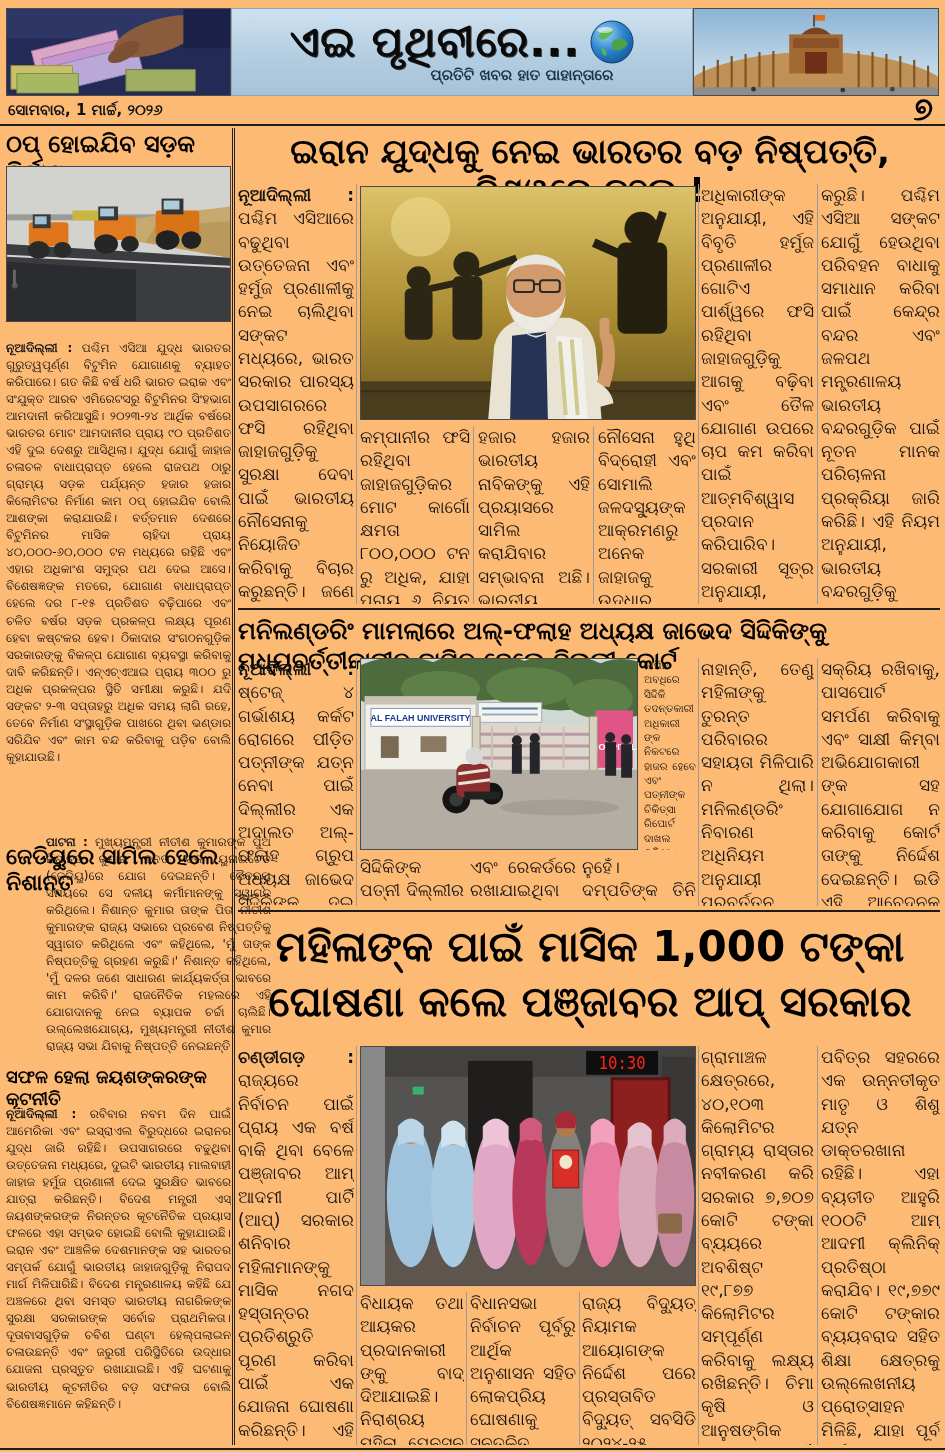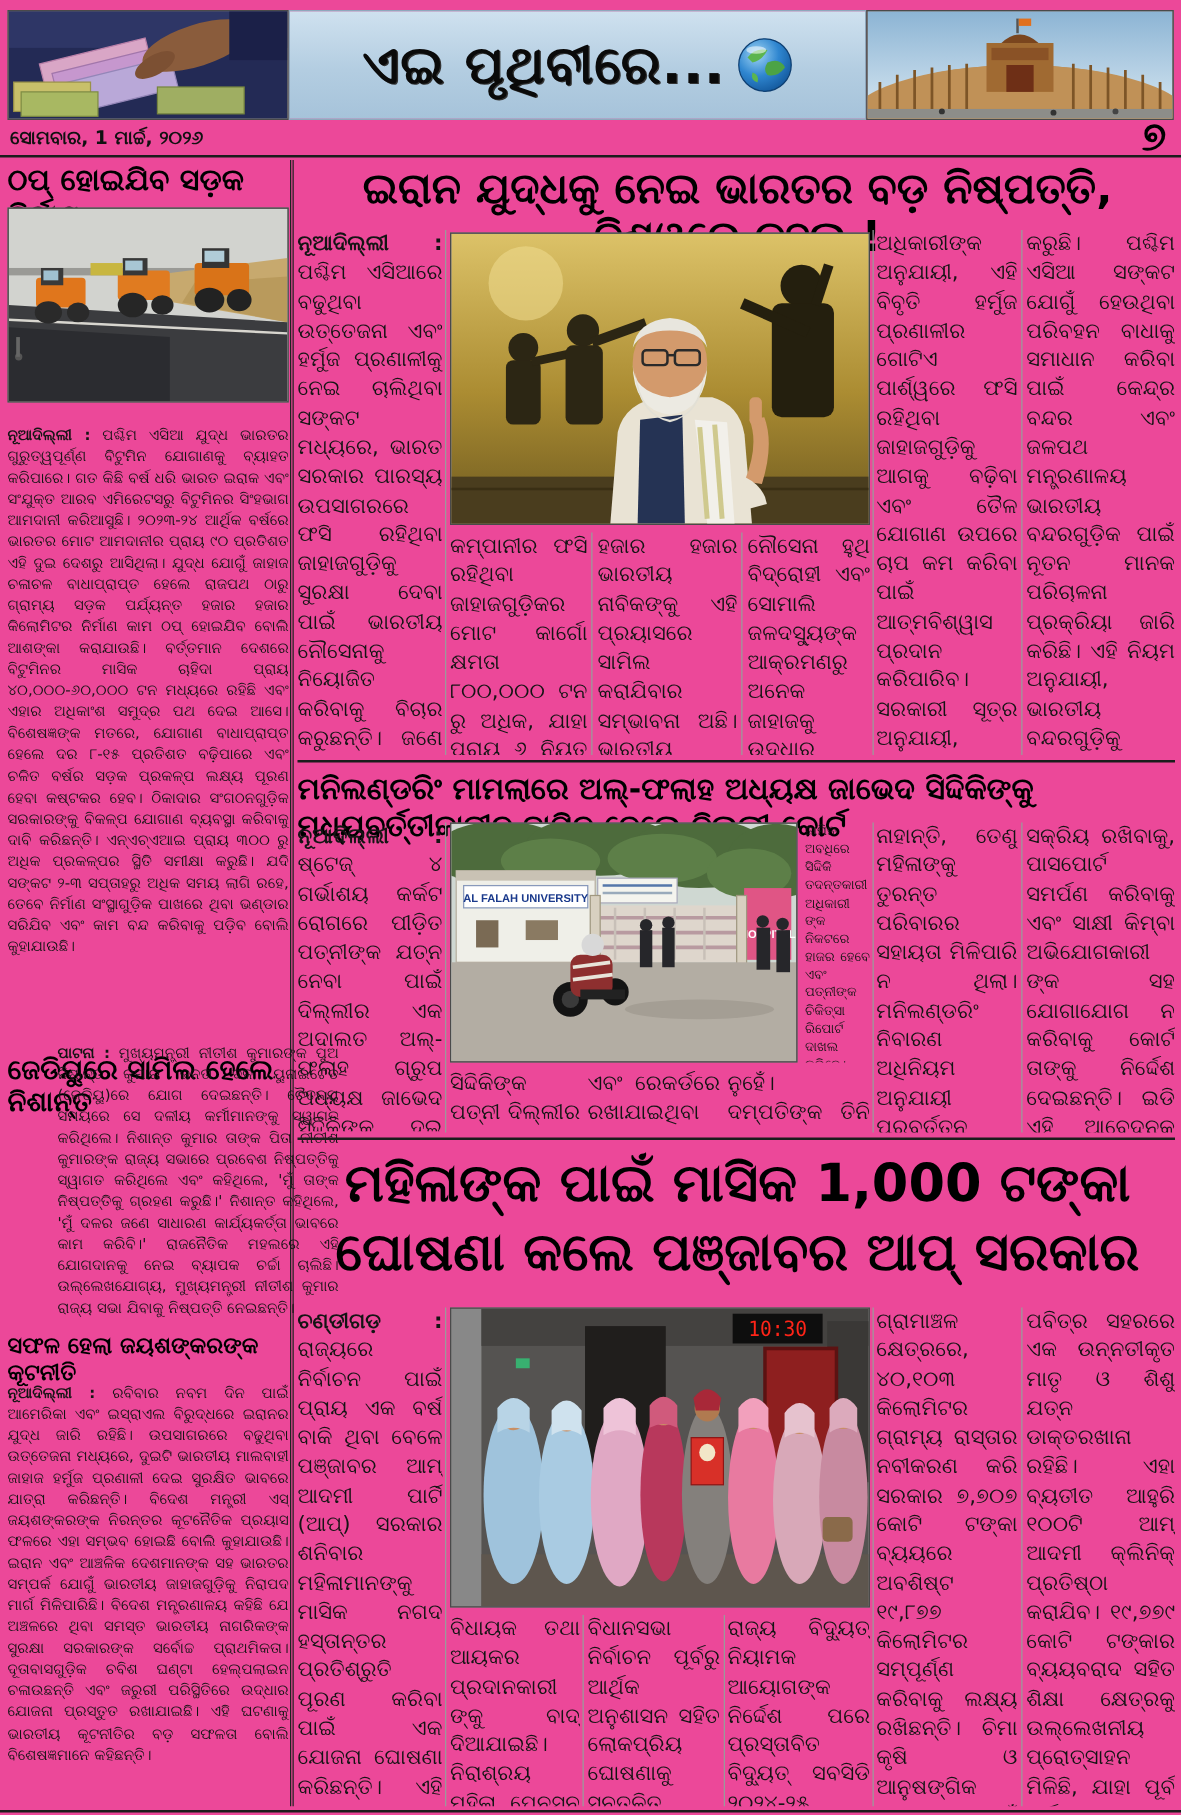--- a/index.html
+++ b/index.html
@@ -1,17 +1,17 @@
 <!DOCTYPE html>
 <html lang="or"><head>
 <meta charset="utf-8">
 <style>
   *{margin:0;padding:0;box-sizing:border-box}
   html,body{background:#e7e6e2;font-family:"DejaVu Sans","Liberation Sans",sans-serif}
-  #page{position:relative;width:945px;height:1452px;margin:0 auto;background:#ec4899;overflow:hidden;color:#141414}
+  #page{position:relative;width:945px;height:1452px;margin:0 auto;background:#fdba74;overflow:hidden;color:#141414}
   .photo{position:absolute;overflow:hidden;border:1px solid #4a4a4a;background:#888}
   .photo svg{display:block;width:100%;height:100%}
   .col{position:absolute;font-size:17px;line-height:1.37;text-align:justify;overflow:hidden;word-break:break-word}
   .sb{font-size:12px;line-height:1.42}
   .dl{font-weight:bold}
   .hl{position:absolute;font-weight:bold;color:#000;overflow:hidden}
   .hl-center{text-align:center}
   .vline{position:absolute;width:1px;background:#9a9a9a}
   .dvline{position:absolute;width:3px;border-left:1px solid #222;border-right:1px solid #222}
   .hline{position:absolute;height:2px;background:#1c1c1c}
@@ -59,20 +59,21 @@
             </radialGradient>
           </defs>
           <circle cx="22" cy="22" r="21" fill="url(#gl)" stroke="#0e3f72"></circle>
           <path d="M8 16 Q14 8 24 10 Q20 18 12 20 Z" fill="#5cb54e"></path>
           <path d="M24 20 Q34 16 38 24 Q32 32 24 30 Q20 26 24 20 Z" fill="#4ca345"></path>
           <path d="M12 28 Q18 30 16 36 Q10 34 12 28 Z" fill="#5cb54e"></path>
           <ellipse cx="15" cy="10" rx="8" ry="3" fill="#ffffff" opacity="0.55"></ellipse>
         </svg>
       </span>
     </div>
+    <div class="tagline">ପ୍ରତିଟି ଖବର ହାତ ପାହାନ୍ତାରେ</div>
   </div>
 
   <div class="photo" style="left:693px;top:8px;width:246px;height:88px;">
     <svg viewBox="0 0 246 88" preserveAspectRatio="none">
       <defs>
         <linearGradient id="sky1" x1="0" y1="0" x2="0" y2="1">
           <stop offset="0%" stop-color="#8cb4d4"></stop>
             <stop offset="100%" stop-color="#d8e8f2"></stop>
         </linearGradient>
       </defs>

